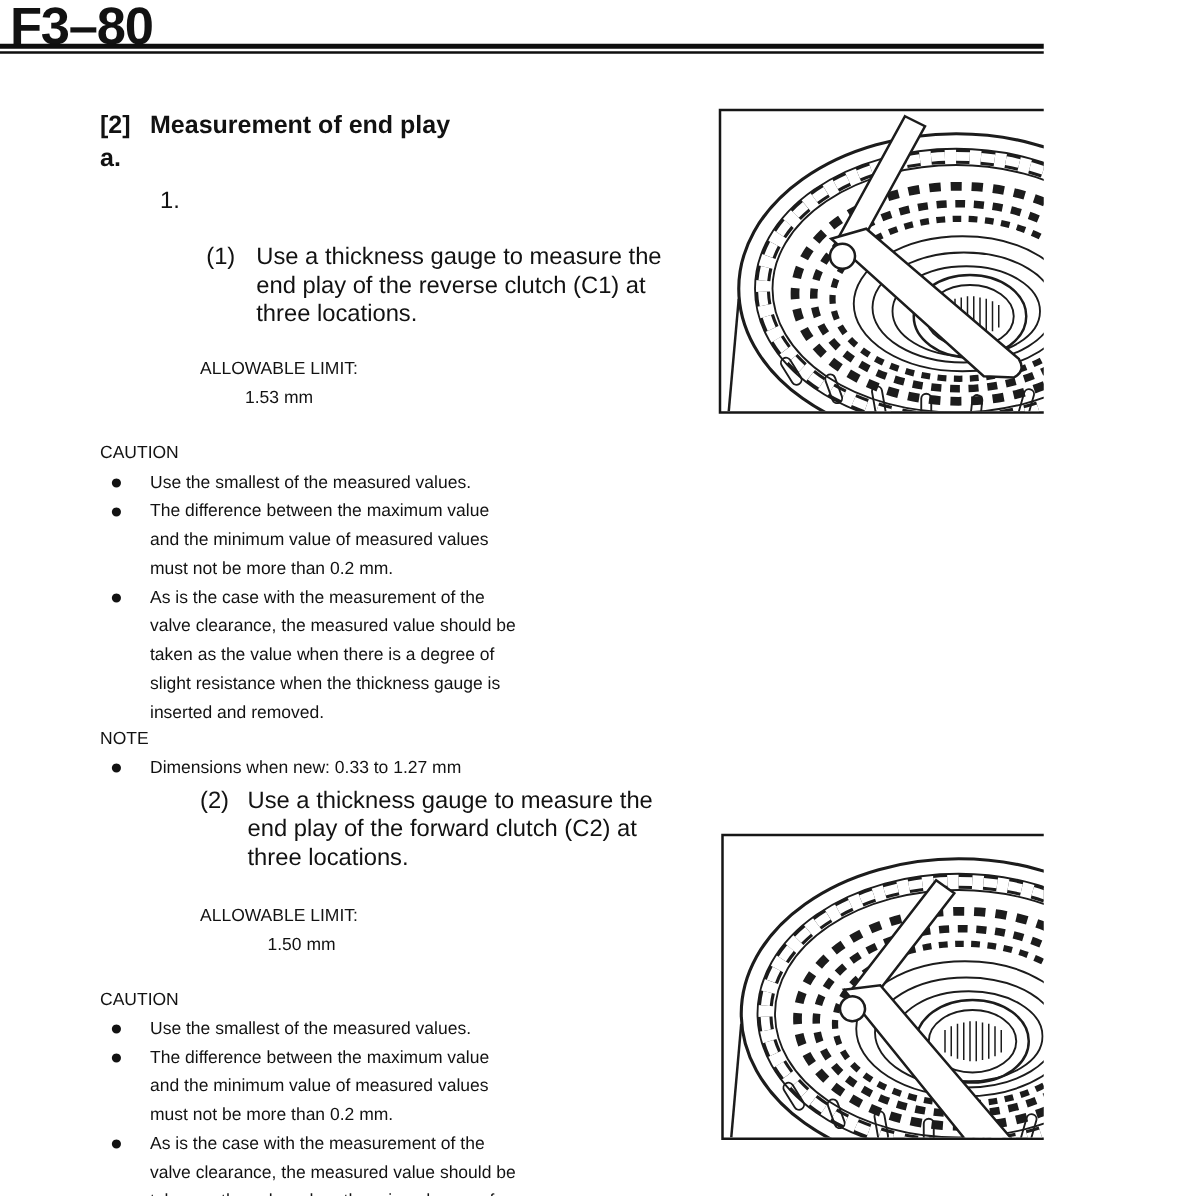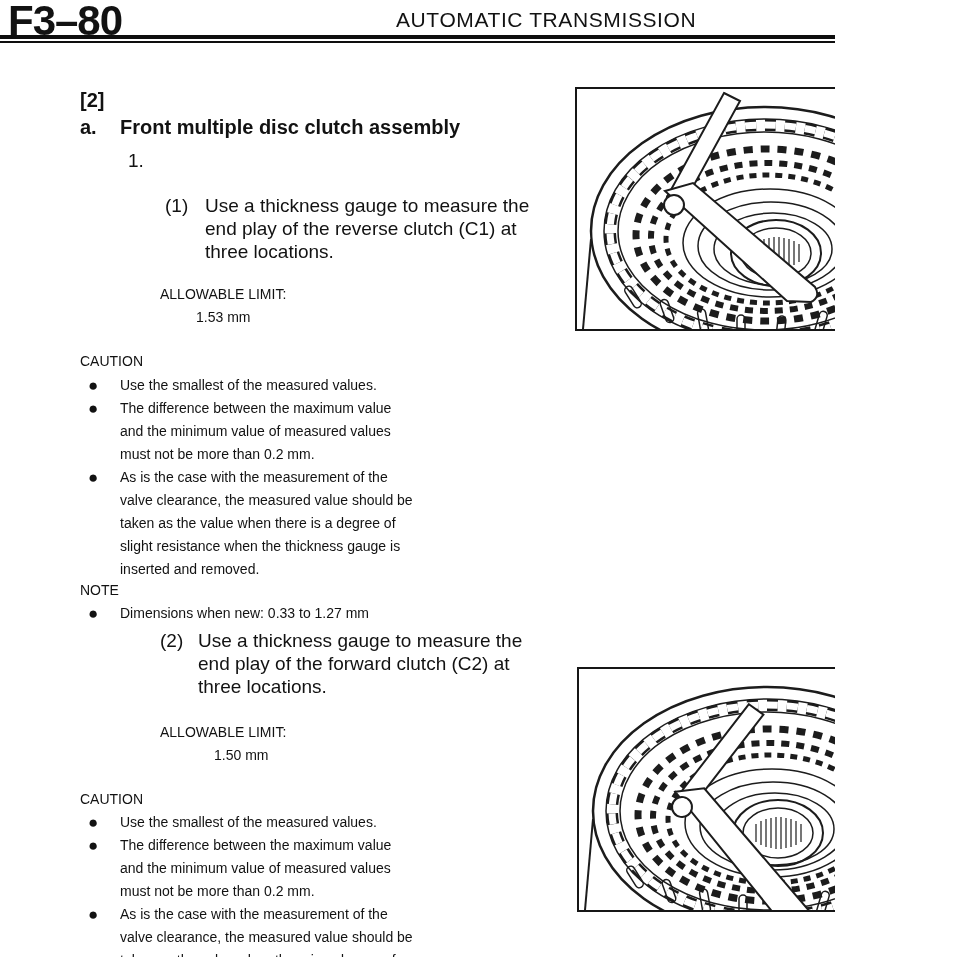--- a/index.html
+++ b/index.html
@@ -52,28 +52,27 @@
     background: #fff; padding: 0 3px; font-weight: bold;
   }
   .fig-art { stroke: #1c1c1c; fill: none; }
 </style>
 </head>
 <body>
 
 <div class="page">
 
   <div class="abs page-num" style="left:8px; top:0px;">F3–80</div>
-  <div class="abs header-title" style="left:396px; top:9px;">AUTOMATIC TRANSMISSION</div>
   <div class="abs rule-thick" style="top:35px;"></div>
   <div class="abs rule-thin" style="top:41px;"></div>
 
   <div class="abs h20" style="left:80px; top:88px;">[2]</div>
+  <div class="abs h20" style="left:120px; top:88px;">Measurement of end play</div>
 
   <div class="abs h20" style="left:80px; top:115px;">a.</div>
-  <div class="abs h20" style="left:120px; top:115px;">Front multiple disc clutch assembly</div>
 
   <div class="abs txt" style="left:128px; top:149px;">1.</div>
 
   <div class="abs txt" style="left:165px; top:194px;">(1)</div>
   <div class="abs txt" style="left:205px; top:194px;">Use a thickness gauge to measure the
 end play of the reverse clutch (C1) at
 three locations.</div>
 
   <div class="abs txtb" style="left:160px; top:283px;">ALLOWABLE LIMIT:</div>
   <div class="abs txtb" style="left:196px; top:306px;">1.53 mm</div>

